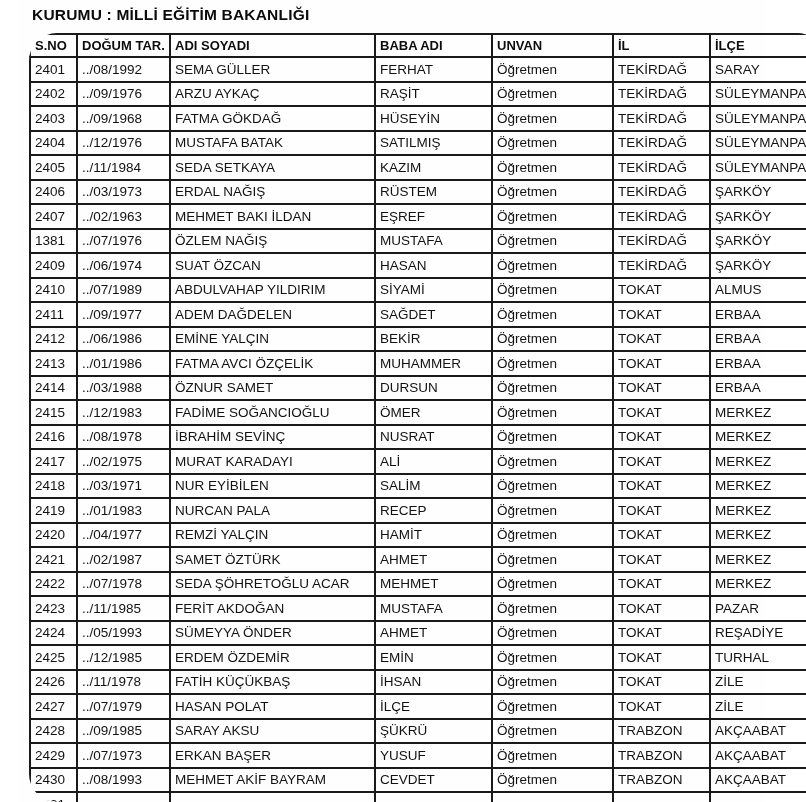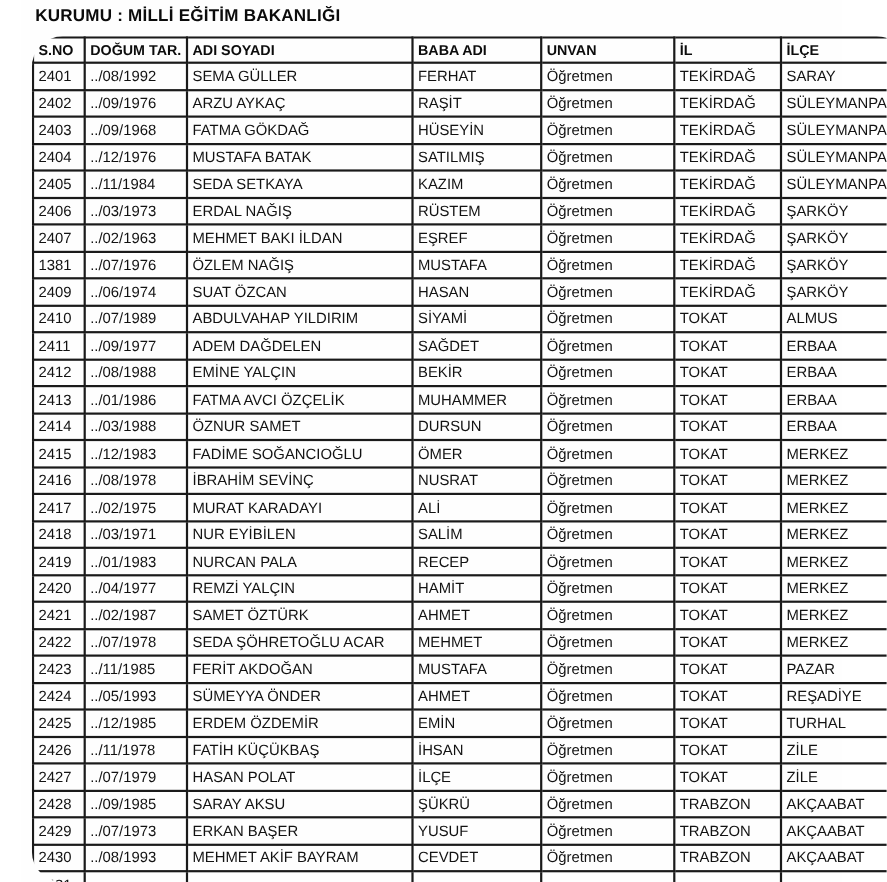--- a/index.html
+++ b/index.html
@@ -195,21 +195,21 @@
             <td class="c0">2411</td>
             <td class="c1">../09/1977</td>
             <td class="c2">ADEM DAĞDELEN</td>
             <td class="c3">SAĞDET</td>
             <td class="c4">Öğretmen</td>
             <td class="c5">TOKAT</td>
             <td class="c6">ERBAA</td>
           </tr>
           <tr>
             <td class="c0">2412</td>
-            <td class="c1">../08/1988</td>
+            <td class="c1">../06/1986</td>
             <td class="c2">EMİNE YALÇIN</td>
             <td class="c3">BEKİR</td>
             <td class="c4">Öğretmen</td>
             <td class="c5">TOKAT</td>
             <td class="c6">ERBAA</td>
           </tr>
           <tr>
             <td class="c0">2413</td>
             <td class="c1">../01/1986</td>
             <td class="c2">FATMA AVCI ÖZÇELİK</td>

